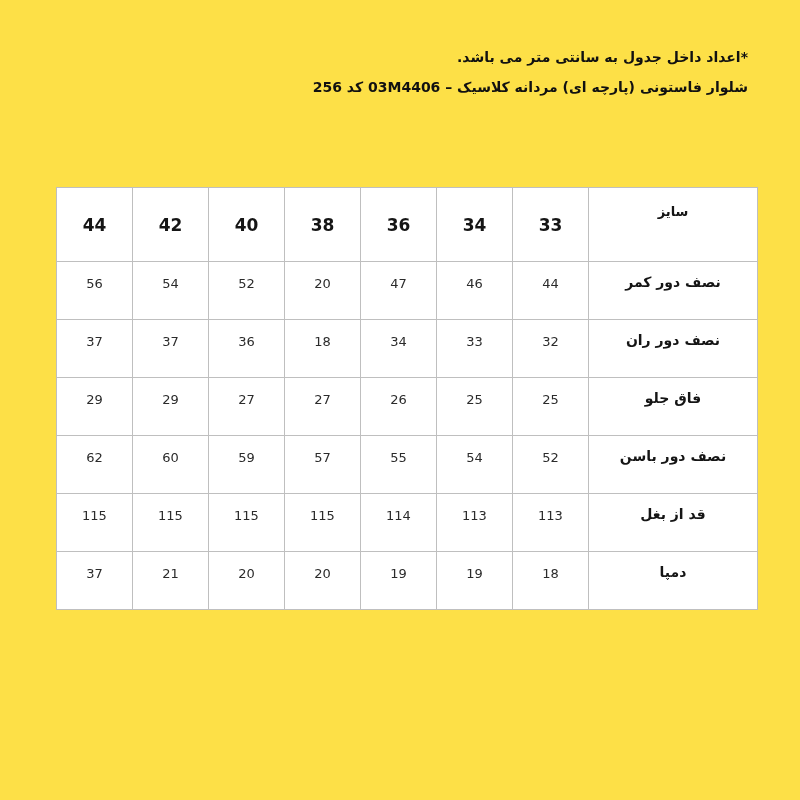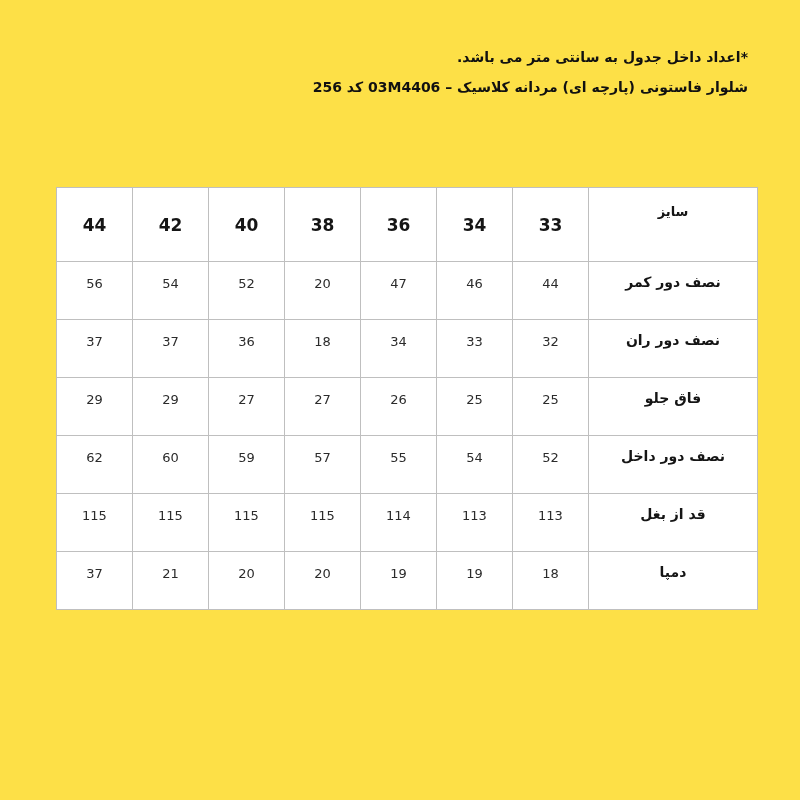--- a/index.html
+++ b/index.html
@@ -128,21 +128,21 @@
           <td class="label-col row-label">فاق جلو</td>
           <td class="num-col">25</td>
           <td class="num-col">25</td>
           <td class="num-col">26</td>
           <td class="num-col">27</td>
           <td class="num-col">27</td>
           <td class="num-col">29</td>
           <td class="num-col">29</td>
         </tr>
         <tr>
-          <td class="label-col row-label">نصف دور داخل</td>
+          <td class="label-col row-label">نصف دور باسن</td>
           <td class="num-col">52</td>
           <td class="num-col">54</td>
           <td class="num-col">55</td>
           <td class="num-col">57</td>
           <td class="num-col">59</td>
           <td class="num-col">60</td>
           <td class="num-col">62</td>
         </tr>
         <tr>
           <td class="label-col row-label">قد از بغل</td>

